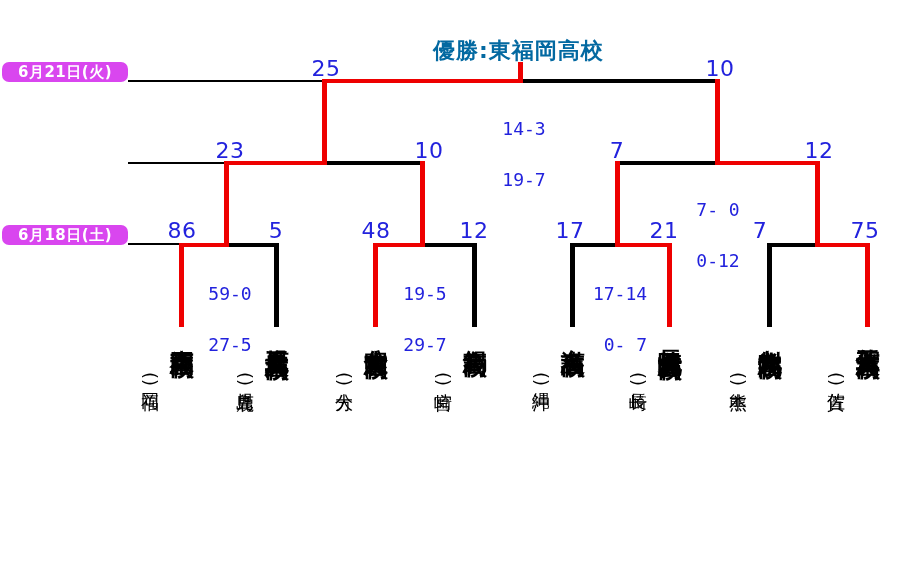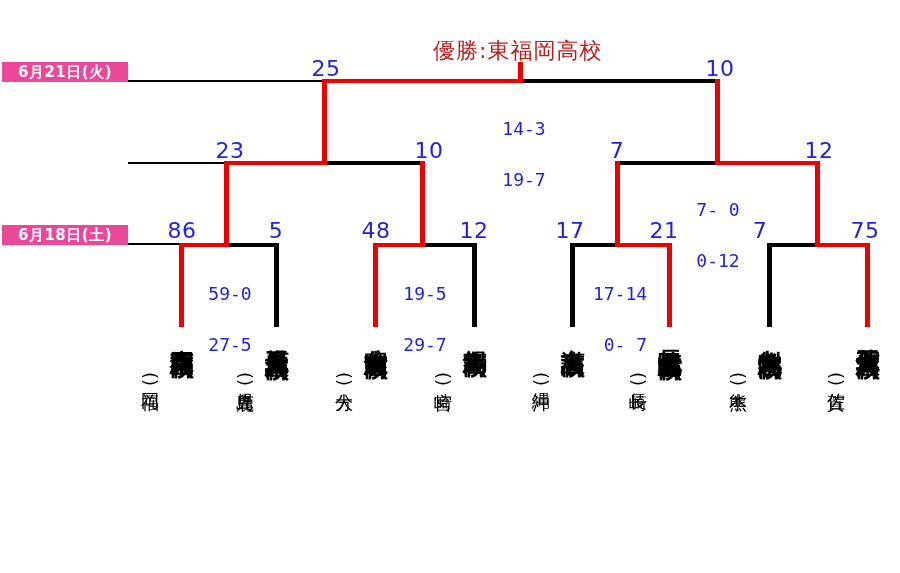--- a/index.html
+++ b/index.html
@@ -9,28 +9,28 @@
   }
   
   .hline{position:absolute;height:4px;}
   .vline{position:absolute;width:5px;}
   .thin {position:absolute;height:2px;}
   .red  {background:#ee0000;}
   .blk  {background:#000000;}
   
   .title{
     position:absolute;left:433px;top:36px;
-    color:#b91c1c;font-size:22px;font-weight:normal;letter-spacing:1px;white-space:nowrap;
+    color:#0369a1;font-size:22px;font-weight:bold;letter-spacing:1px;white-space:nowrap;
   }
   
   .date-label{
     position:absolute;left:2px;width:126px;height:20px;
-    background:#ec4899;color:#ffffff;
+    background:#d946ef;color:#ffffff;
     font-size:15px;font-weight:bold;line-height:20px;text-align:center;
-    letter-spacing:0.5px;white-space:nowrap;
+    letter-spacing:0.5px;white-space:nowrap;border-radius:7px;
   }
   
   .score{
     position:absolute;transform:translateX(-50%);
     color:#2222dd;font-size:22px;line-height:20px;letter-spacing:0.5px;white-space:nowrap;
   }
   
   .periods{
     position:absolute;transform:translateX(-50%);
     color:#2222dd;font-family:"DejaVu Sans Mono","Liberation Mono",monospace;

